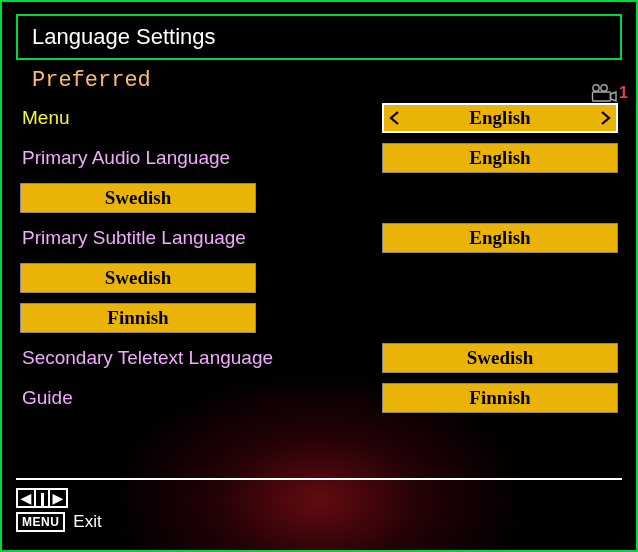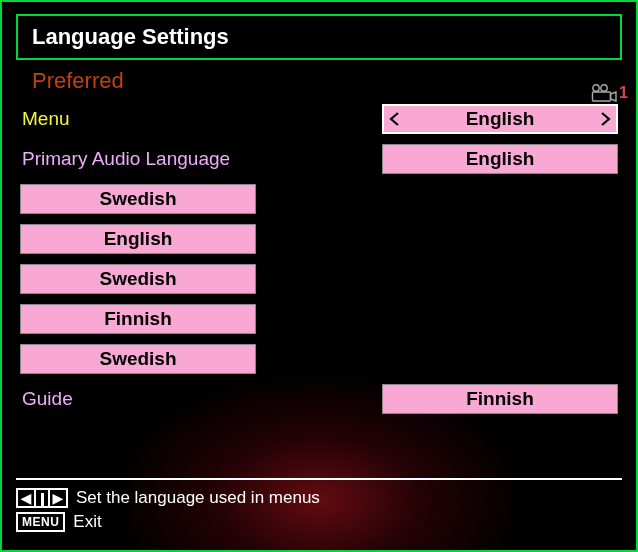--- a/index.html
+++ b/index.html
@@ -33,26 +33,27 @@
       pointer-events: none;
     }
     .title-box {
       margin: 12px 14px 6px 14px;
       border: 2px solid #00d838;
       padding: 8px 14px;
     }
     .title-text {
       color: #fff;
       font-size: 22px;
-      font-weight: bold;
+      font-weight: normal;
     }
     .section-label {
-      color: #c2410c;
+      color: #fdba74;
       font-size: 22px;
       margin: 8px 30px 4px 30px;
+      font-family: Liberation Mono, monospace;
     }
     .corner-icon {
       position: absolute;
       top: 82px;
       right: 8px;
       color: #a8a8a8;
       font-size: 16px;
       display: flex;
       align-items: center;
       gap: 2px;
@@ -71,29 +72,30 @@
       color: #f0abfc;
       font-size: 19px;
       padding-left: 2px;
     }
     .row.selected .row-label {
       color: #f5f53a;
     }
     .selector {
       width: 236px;
       height: 30px;
-      background: #f9a8d4;
+      background: #eab308;
       display: flex;
       align-items: center;
       justify-content: center;
       color: #000;
       font-size: 19px;
       font-weight: bold;
       position: relative;
       border: 1px solid #8a848e;
+      font-family: Liberation Serif, serif;
     }
     .row.selected .selector {
       border: 2px solid #fff;
     }
     .arrow-left, .arrow-right {
       position: absolute;
       top: 0;
       bottom: 0;
       width: 22px;
       display: flex;
@@ -207,55 +209,56 @@
         <div class="selector">
           <span>English</span>
         </div>
       </div>
       <div class="row">
         <div class="selector">
           <span>Swedish</span>
         </div>
       </div>
       <div class="row">
+        <div class="row-label">Primary Subtitle Language</div>
         <div class="selector">
           <span>English</span>
         </div>
       </div>
       <div class="row">
         <div class="selector">
           <span>Swedish</span>
         </div>
       </div>
       <div class="row">
         <div class="selector">
           <span>Finnish</span>
         </div>
       </div>
       <div class="row">
+        <div class="row-label">Secondary Teletext Language</div>
         <div class="selector">
           <span>Swedish</span>
         </div>
       </div>
       <div class="row">
         <div class="row-label">Guide</div>
         <div class="selector">
           <span>Finnish</span>
         </div>
       </div>
     </div>
 
   <div class="footer">
     <div class="hr"></div>
     <div class="footer-line">
       <span class="dpad-icon">
         <span>◀</span>
           <span class="mid"></span>
           <span>▶</span>
       </span>
-      <span>Set the language used in menus</span>
     </div>
     <div class="footer-line">
       <span class="menu-icon">MENU</span>
       <span>Exit</span>
     </div>
   </div>
 </div>
 
 </body></html>

